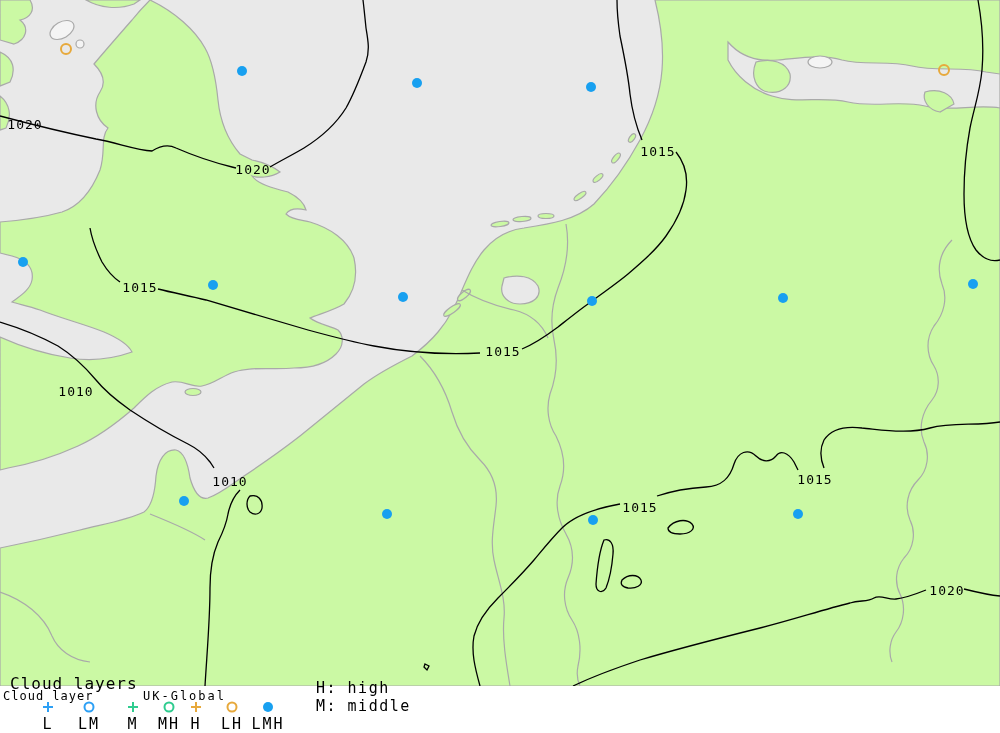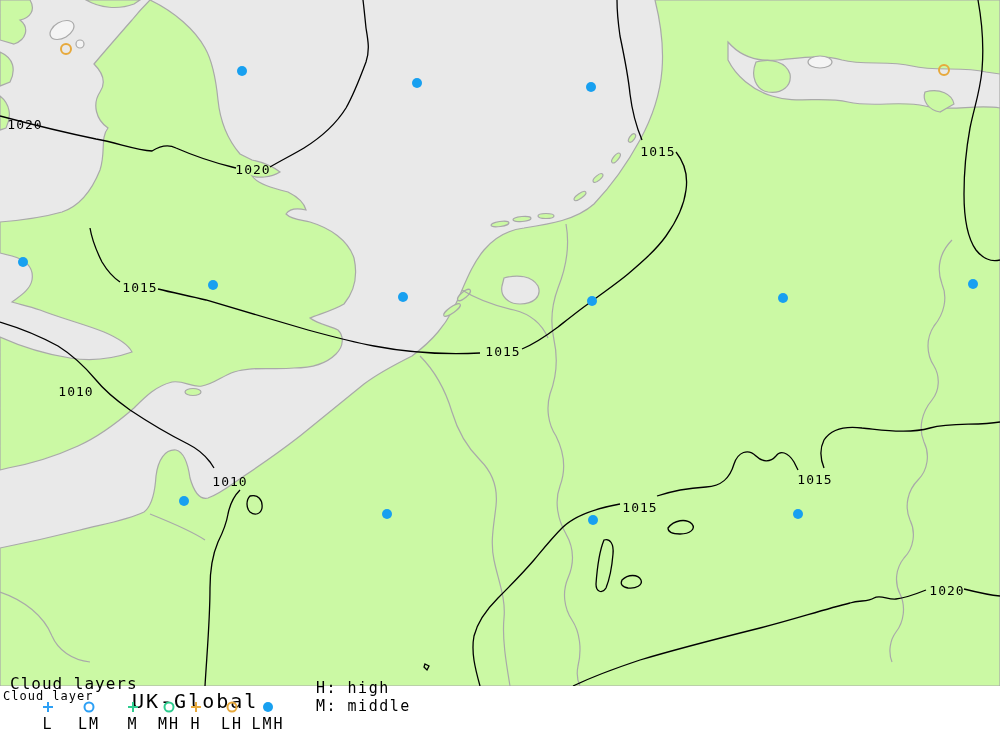--- a/index.html
+++ b/index.html
@@ -14,21 +14,21 @@
   .blackshape{fill:none;stroke:#000;stroke-width:1.3;}
   .isolabel{position:absolute;transform:translate(-50%,-50%);font-size:13px;color:#000;
             white-space:nowrap;letter-spacing:1px;z-index:3;}
   .marker{position:absolute;transform:translate(-50%,-50%);z-index:3;}
   .marker.lmh{width:10px;height:10px;border-radius:50%;background:#18a0f0;}
   .marker.lh{width:8px;height:8px;border-radius:50%;border:2px solid #e7a93c;background:transparent;}
   #footer-bar{position:absolute;left:0;top:686px;width:1000px;height:47px;background:#fff;z-index:4;}
   .ftxt{position:absolute;color:#000;white-space:nowrap;z-index:6;}
   #title-line1{left:10px;top:674px;font-size:16px;letter-spacing:1px;}
   #title-line2{left:3px;top:689px;font-size:12px;letter-spacing:1px;}
-  #model-name{left:132px;top:689px;font-size:20px;letter-spacing:2px;}
+  #model-name{left:143px;top:689px;font-size:12px;letter-spacing:2px;}
   #timestamp{right:8px;top:687px;font-size:17px;letter-spacing:2.2px;}
   .legend-item{position:absolute;top:700px;width:44px;text-align:center;z-index:6;}
   .legend-item svg{display:block;margin:0 auto;}
   .legend-item .ll{display:block;font-size:15px;letter-spacing:2px;color:#000;margin-top:1px;}
   .key-line{left:316px;font-size:15px;letter-spacing:1.5px;}
 </style>
 </head>
 <body>
 
 <div id="app">

